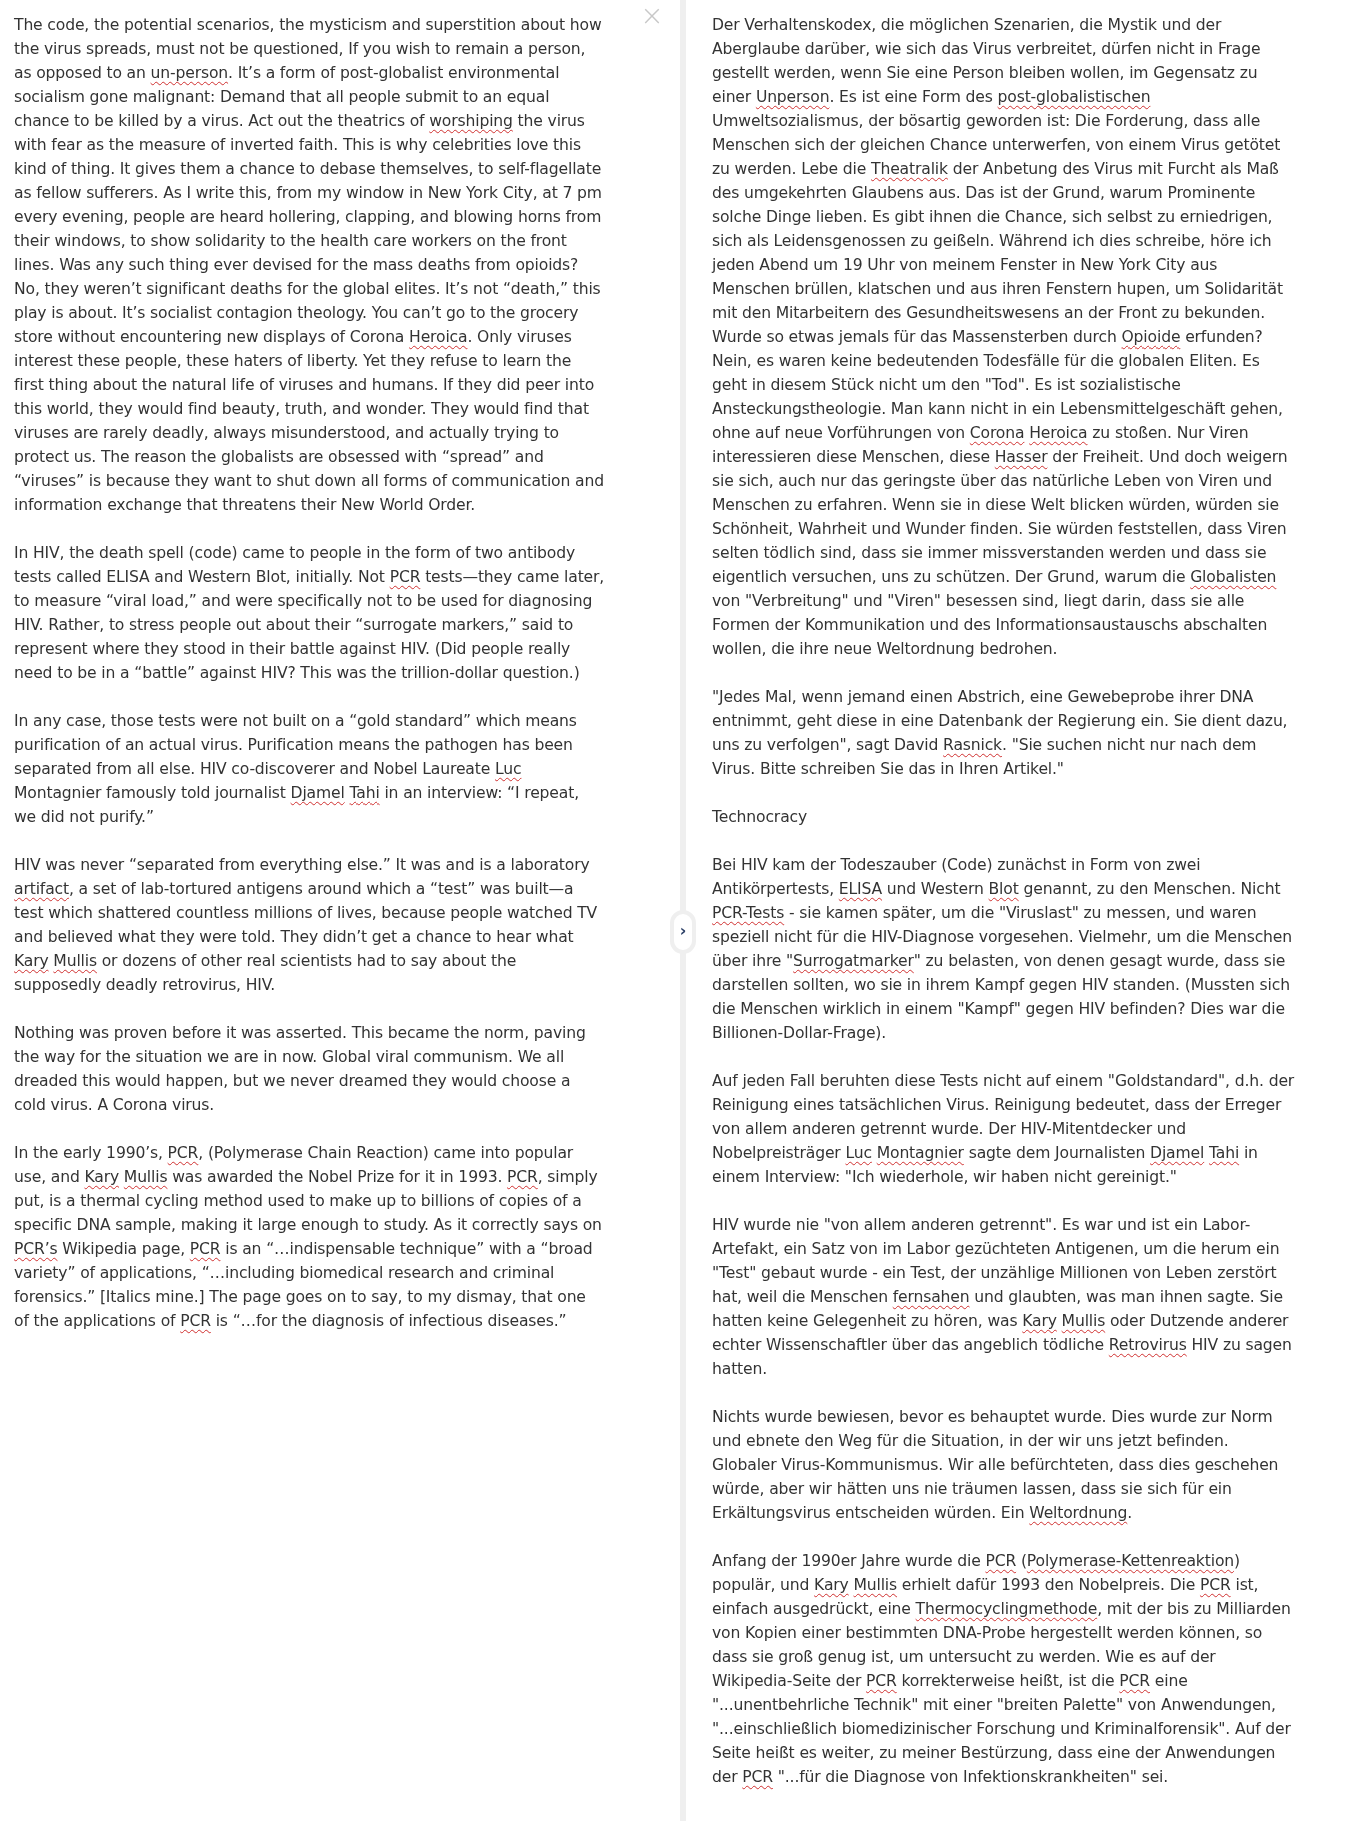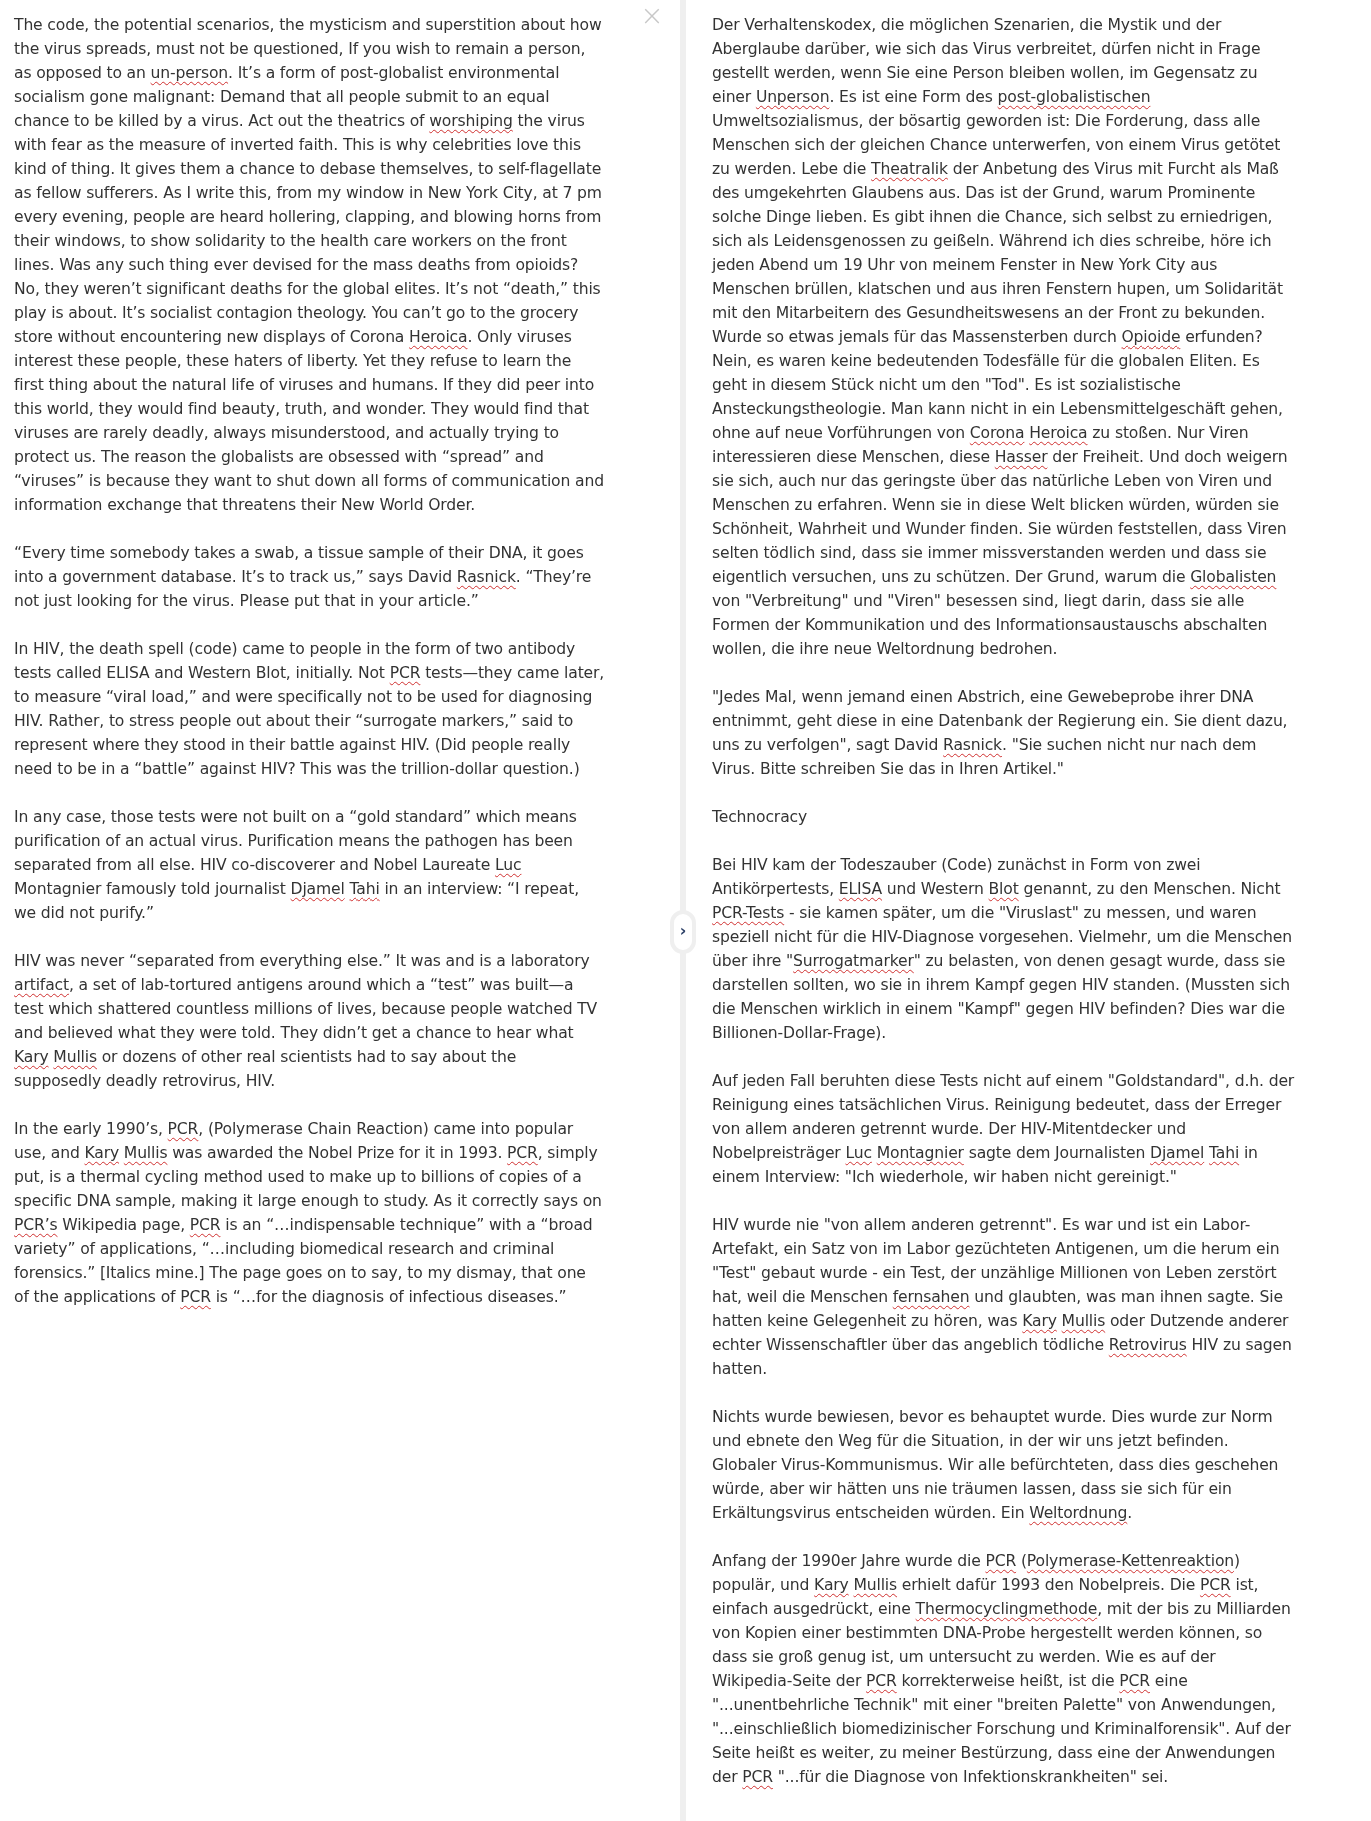--- a/index.html
+++ b/index.html
@@ -30,24 +30,24 @@
     position: absolute; left: 640px; top: 4px; width: 24px; height: 24px;
     color: #c8c8c8; font-size: 28px; line-height: 24px; text-align: center; cursor: pointer;
     font-family: "DejaVu Sans", sans-serif; font-weight: 200;
   }
 </style>
 </head>
 <body>
 
 <div id="left-pane" class="pane">
     <p class="para">The code, the potential scenarios, the mysticism and superstition about how the virus spreads, must not be questioned, If you wish to remain a person, as opposed to an <span class="sp">un-person</span>.  It’s a form of post-globalist environmental socialism gone malignant: Demand that all people submit to an equal chance to be killed by a virus. Act out the theatrics of <span class="sp">worshiping</span> the virus with fear as the measure of inverted faith. This is why celebrities love this kind of thing. It gives them a chance to debase themselves, to self-flagellate as fellow sufferers. As I write this, from my window in New York City, at 7 pm every evening, people are heard hollering, clapping, and blowing horns from their windows, to show solidarity to the health care workers on the front lines. Was any such thing ever devised for the mass deaths from opioids? No, they weren’t significant deaths for the global elites. It’s not “death,” this play is about. It’s socialist contagion theology. You can’t go to the grocery store without encountering new displays of Corona <span class="sp">Heroica</span>. Only viruses interest these people, these haters of liberty. Yet they refuse to learn the first thing about the natural life of viruses and humans. If they did peer into this world, they would find beauty, truth, and wonder. They would find that viruses are rarely deadly, always misunderstood, and actually trying to protect us. The reason the globalists are obsessed with “spread” and “viruses” is because they want to shut down all forms of communication and information exchange that threatens their New World Order.</p>
-    <p class="para">“Every time somebody takes a swab, a tissue sample of their DNA, it goes into a government database. It’s to track us,” says David <span class="sp">Rasnick</span>. “They’re not just looking for the virus. Please put that in your article.”</p>
     <p class="para">In HIV, the death spell (code) came to people in the form of two antibody tests called ELISA and Western Blot, initially. Not <span class="sp">PCR</span> tests—they came later, to measure “viral load,” and were specifically not to be used for diagnosing HIV. Rather, to stress people out about their “surrogate markers,” said to represent where they stood in their battle against HIV.  (Did people really need to be in a “battle” against HIV? This was the trillion-dollar question.)</p>
     <p class="para">In any case, those tests were not built on a “gold standard” which means purification of an actual virus. Purification means the pathogen has been separated from all else. HIV co-discoverer and Nobel Laureate <span class="sp">Luc</span> Montagnier famously told journalist <span class="sp">Djamel</span> <span class="sp">Tahi</span> in an interview: “I repeat, we did not purify.”</p>
     <p class="para">HIV was never “separated from everything else.” It was and is a laboratory <span class="sp">artifact</span>, a set of lab-tortured antigens around which a “test” was built—a test which shattered countless millions of lives, because people watched TV and believed what they were told. They didn’t get a chance to hear what <span class="sp">Kary</span> <span class="sp">Mullis</span> or dozens of other real scientists had to say about the supposedly deadly retrovirus, HIV.</p>
+    <p class="para">Nothing was proven before it was asserted. This became the norm, paving the way for the situation we are in now. Global viral communism. We all dreaded this would happen, but we never dreamed they would choose a cold virus. A Corona virus.</p>
     <p class="para">In the early 1990’s, <span class="sp">PCR</span>, (Polymerase Chain Reaction) came into popular use, and <span class="sp">Kary</span> <span class="sp">Mullis</span> was awarded the Nobel Prize for it in 1993.  <span class="sp">PCR</span>, simply put, is a thermal cycling method used to make up to billions of copies of a specific DNA sample, making it large enough to study.  As it correctly says on <span class="sp">PCR’s</span> Wikipedia page, <span class="sp">PCR</span> is an “…indispensable technique” with a “broad variety” of applications, “…including biomedical research and criminal forensics.” [Italics mine.] The page goes on to say, to my dismay, that one of the applications of <span class="sp">PCR</span> is “…for the diagnosis of infectious diseases.”</p>
   </div>
 <div id="divider"></div>
 <div id="toggle">
   <span>›</span>
 </div>
 <div id="right-pane" class="pane">
     <p class="para">Der Verhaltenskodex, die möglichen Szenarien, die Mystik und der Aberglaube darüber, wie sich das Virus verbreitet, dürfen nicht in Frage gestellt werden, wenn Sie eine Person bleiben wollen, im Gegensatz zu einer <span class="sp">Unperson</span>.  Es ist eine Form des <span class="sp">post-globalistischen</span> Umweltsozialismus, der bösartig geworden ist: Die Forderung, dass alle Menschen sich der gleichen Chance unterwerfen, von einem Virus getötet zu werden. Lebe die <span class="sp">Theatralik</span> der Anbetung des Virus mit Furcht als Maß des umgekehrten Glaubens aus. Das ist der Grund, warum Prominente solche Dinge lieben. Es gibt ihnen die Chance, sich selbst zu erniedrigen, sich als Leidensgenossen zu geißeln. Während ich dies schreibe, höre ich jeden Abend um 19 Uhr von meinem Fenster in New York City aus Menschen brüllen, klatschen und aus ihren Fenstern hupen, um Solidarität mit den Mitarbeitern des Gesundheitswesens an der Front zu bekunden. Wurde so etwas jemals für das Massensterben durch <span class="sp">Opioide</span> erfunden? Nein, es waren keine bedeutenden Todesfälle für die globalen Eliten. Es geht in diesem Stück nicht um den "Tod". Es ist sozialistische Ansteckungstheologie. Man kann nicht in ein Lebensmittelgeschäft gehen, ohne auf neue Vorführungen von <span class="sp">Corona</span> <span class="sp">Heroica</span> zu stoßen. Nur Viren interessieren diese Menschen, diese <span class="sp">Hasser</span> der Freiheit. Und doch weigern sie sich, auch nur das geringste über das natürliche Leben von Viren und Menschen zu erfahren. Wenn sie in diese Welt blicken würden, würden sie Schönheit, Wahrheit und Wunder finden. Sie würden feststellen, dass Viren selten tödlich sind, dass sie immer missverstanden werden und dass sie eigentlich versuchen, uns zu schützen. Der Grund, warum die <span class="sp">Globalisten</span> von "Verbreitung" und "Viren" besessen sind, liegt darin, dass sie alle Formen der Kommunikation und des Informationsaustauschs abschalten wollen, die ihre neue Weltordnung bedrohen.</p>
     <p class="para">"Jedes Mal, wenn jemand einen Abstrich, eine Gewebeprobe ihrer DNA entnimmt, geht diese in eine Datenbank der Regierung ein. Sie dient dazu, uns zu verfolgen", sagt David <span class="sp">Rasnick</span>. "Sie suchen nicht nur nach dem Virus. Bitte schreiben Sie das in Ihren Artikel."</p>
     <p class="para">Technocracy</p>

